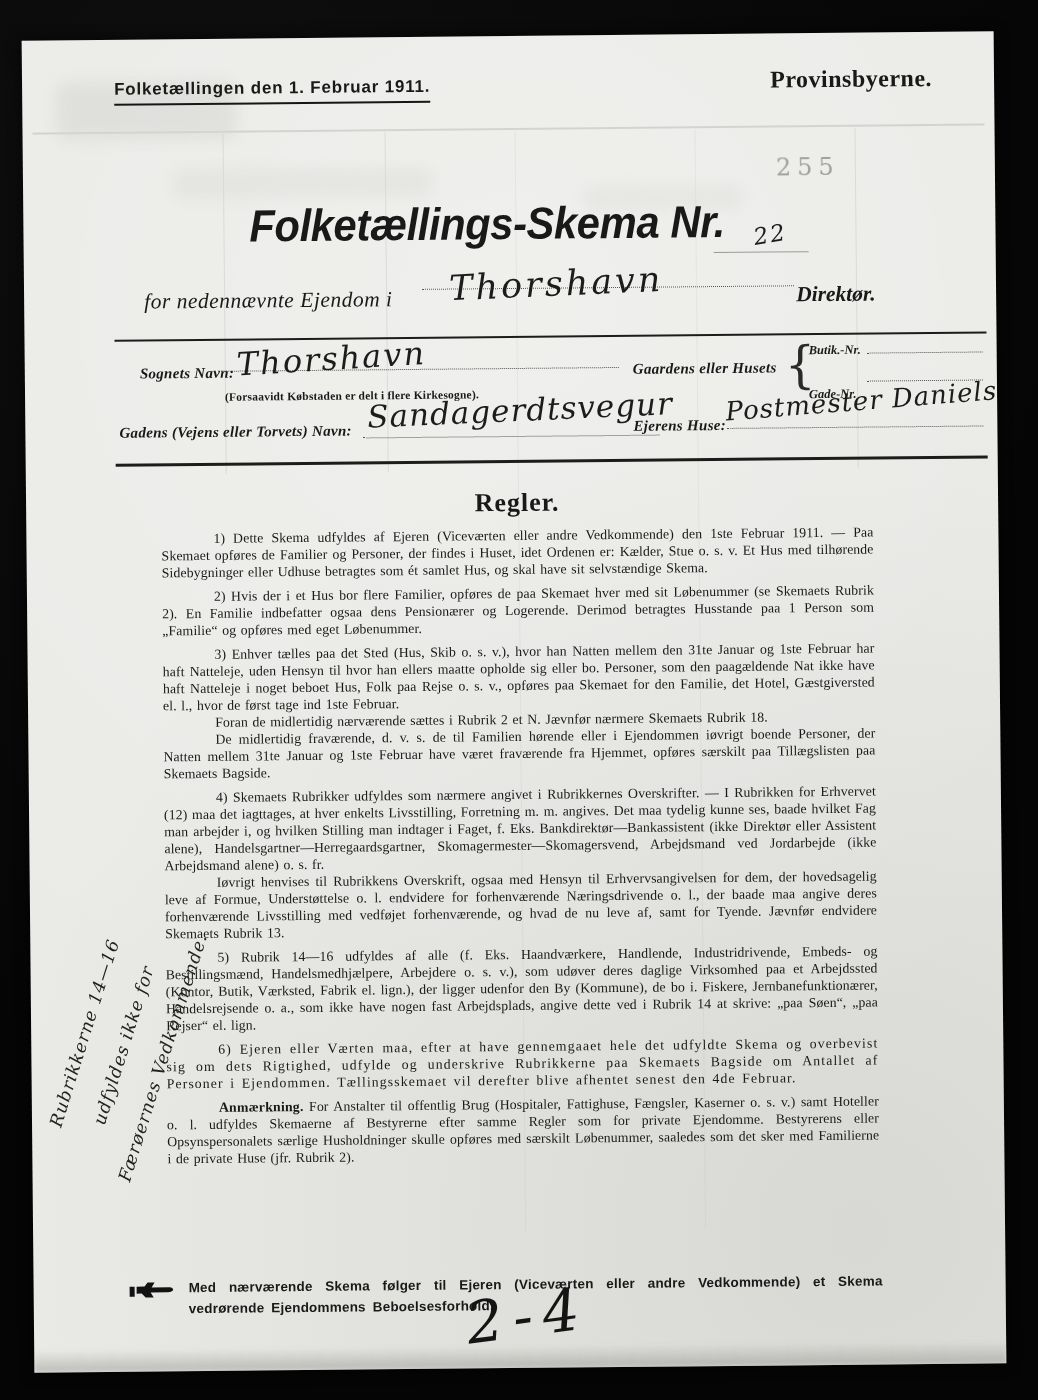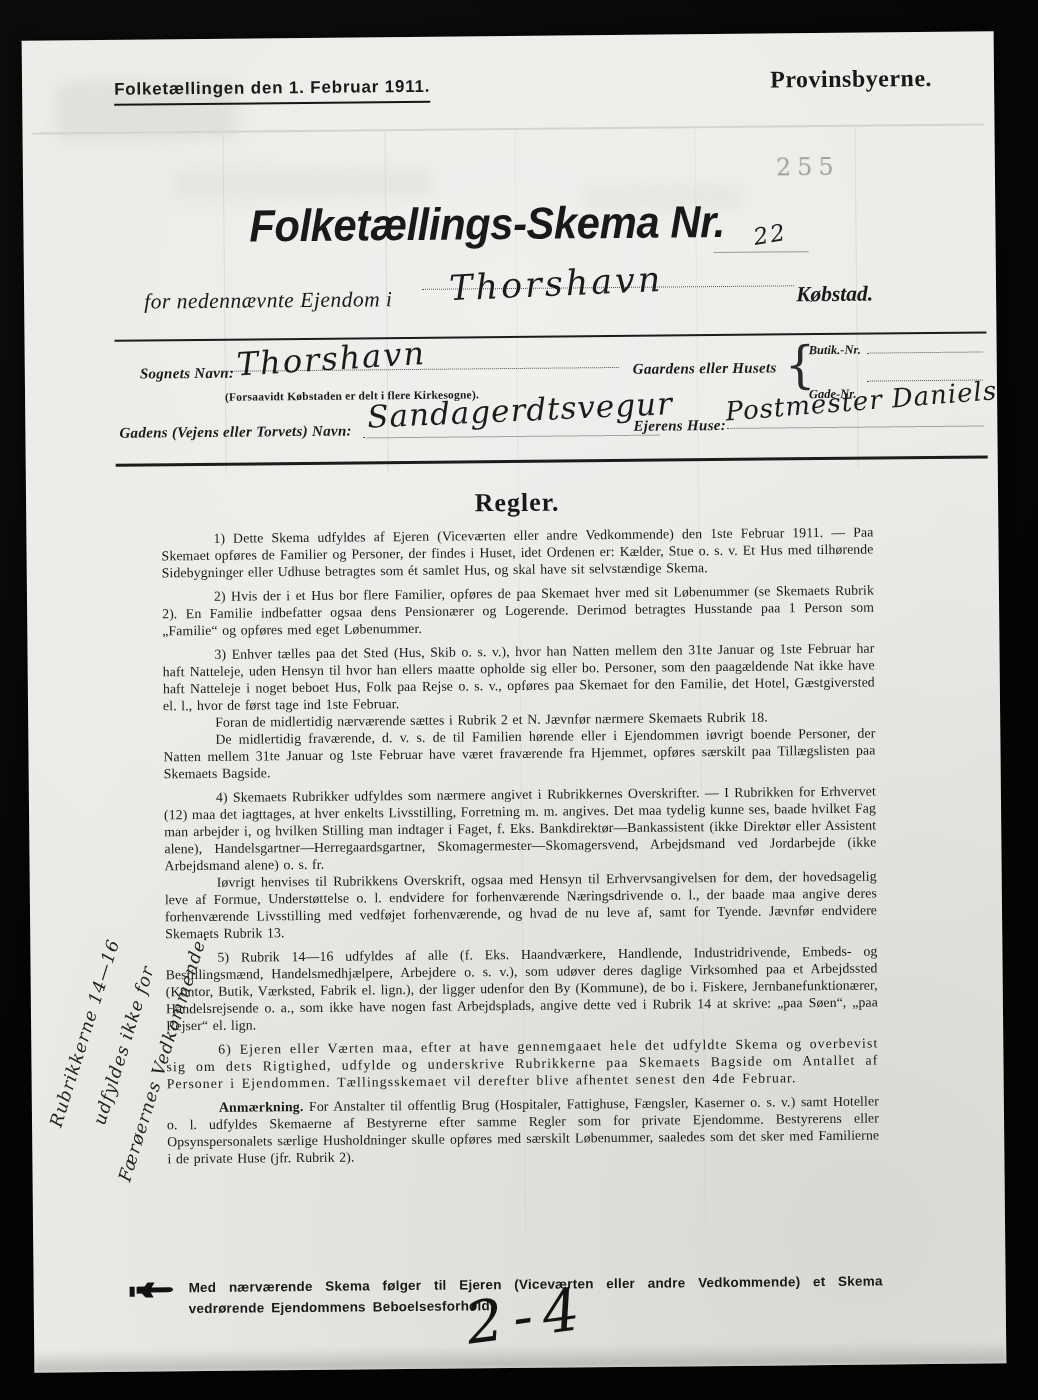--- a/index.html
+++ b/index.html
@@ -114,21 +114,21 @@
     <div class="stamp">255</div>
 
     <div class="title-row">
       <span class="title">Folketællings-Skema Nr.</span><span class="hw hw-nr">22</span>
     </div>
     <div class="title-dots"></div>
 
     <span class="sub-pre">for nedennævnte Ejendom i</span>
     <span class="sub-dots"></span>
     <span class="hw sub-town">Thorshavn</span>
-    <span class="sub-suf">Købstad.</span>
+    <span class="sub-suf">Direktør.</span>
 
     <div class="rule top-rule"></div>
 
     <span class="flabel" style="left:94px;top:326px;margin-left:21px;">Sognets Navn:</span>
     <span class="dots" style="left:196px;top:332px;width:398px;"></span>
     <span class="hw hw-line" style="left:212px;top:302px;font-size:32px;letter-spacing:2px;transform:rotate(-3deg);">Thorshavn</span>
     <span class="fnote" style="left:200px;top:352px;">(Forsaavidt Købstaden er delt i flere Kirkesogne).</span>
 
     <span class="flabel" style="left:608px;top:326px;">Gaardens eller Husets</span>
     <span class="brace">{</span>

